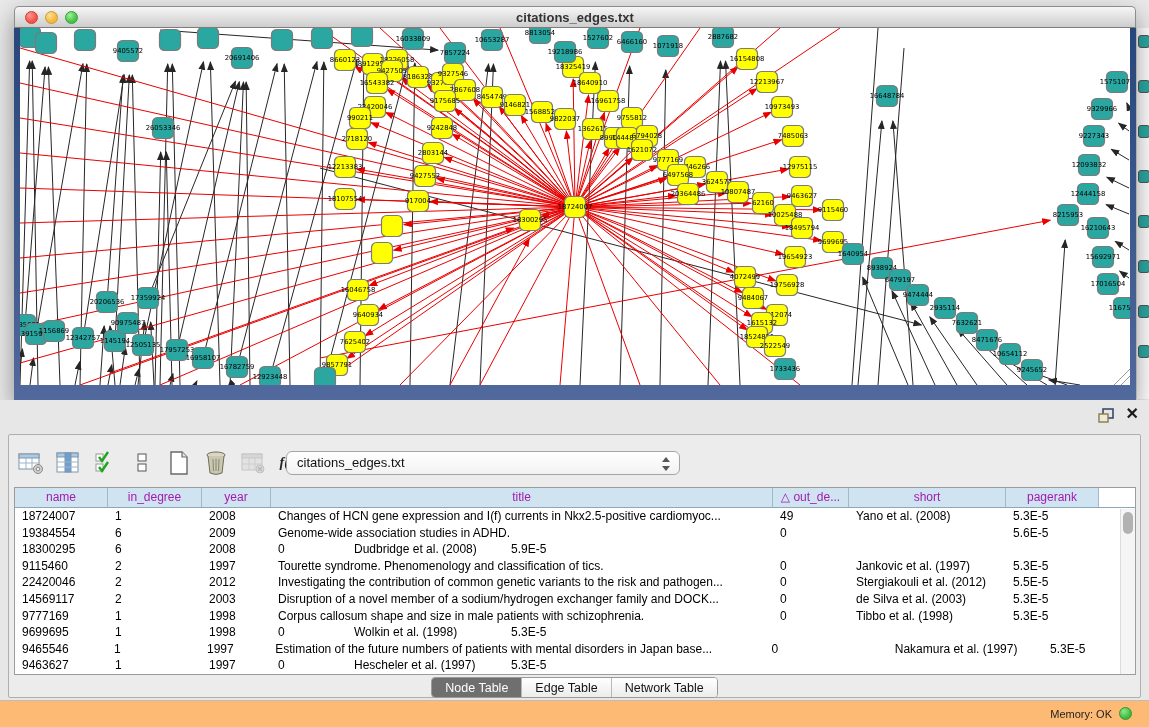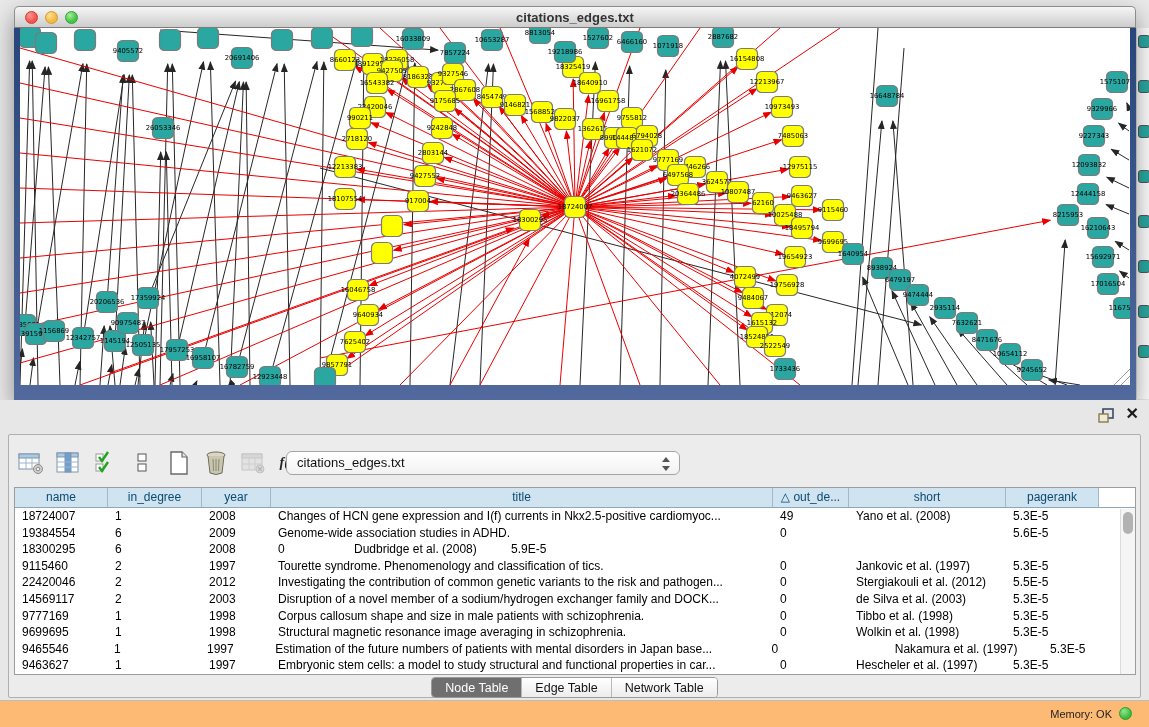--- a/index.html
+++ b/index.html
@@ -41,21 +41,21 @@
 
   .dropdown { position:absolute; left:277px; top:16px; width:394px; height:24px; background:linear-gradient(#ffffff,#f2f2f2); border:1px solid #a5a5a5; border-radius:6px; font-size:13px; color:#111; line-height:22px; padding-left:10px; cursor:pointer; }
   .dd-arrows { position:absolute; right:8px; top:3px; width:9px; height:18px; }
   .dd-arrows b { position:absolute; left:0; width:0; height:0; border-left:4.5px solid transparent; border-right:4.5px solid transparent; }
   .dd-arrows .up { top:2px; border-bottom:5px solid #555; }
   .dd-arrows .dn { bottom:2px; border-top:5px solid #555; }
 
   
   .table-wrap { position:absolute; left:5px; top:52px; width:1122px; height:188px; background:#fff; border:1px solid #9c9c9c; }
   .thead { display:flex; height:20px; border-bottom:1px solid #8ea8ba; background:#fff; }
-  .th { background:#cfe3f1; border-right:1px solid #9fbacc; font-size:12px; color:#0c4a6e; text-align:center; line-height:19px; overflow:hidden; white-space:nowrap; }
+  .th { background:#cfe3f1; border-right:1px solid #9fbacc; font-size:12px; color:#a21caf; text-align:center; line-height:19px; overflow:hidden; white-space:nowrap; }
   .th.filler { background:#fff; border-right:none; flex:1; }
   .tbody { position:relative; }
   .tr { display:flex; height:16.6px; }
   .td { font-size:12px; color:#000; line-height:16.6px; padding-left:7px; overflow:hidden; white-space:nowrap; }
   .vscroll { position:absolute; right:0; top:0; bottom:0; width:15px; background:#f5f5f5; border-left:1px solid #dcdcdc; }
   .vthumb { position:absolute; left:2px; top:3px; width:10px; height:22px; background:#b2b2b2; border-radius:6px; }
 
   
   .tabs-row { position:absolute; left:0; right:0; top:242px; text-align:center; }
   .tabs { display:inline-flex; height:21px; border:1px solid #9a9a9a; border-radius:4px; overflow:hidden; background:#fff; }
@@ -672,39 +672,37 @@
             <div class="td" style="width: 69px;">1998</div>
             <div class="td" style="width: 502px;">Corpus callosum shape and size in male patients with schizophrenia.</div>
             <div class="td" style="width: 76px;">0</div>
             <div class="td" style="width: 157px;">Tibbo et al. (1998)</div>
             <div class="td" style="width: 93px;">5.3E-5</div>
           </div>
           <div class="tr">
             <div class="td" style="width: 93px;">9699695</div>
             <div class="td" style="width: 94px;">1</div>
             <div class="td" style="width: 69px;">1998</div>
-            <div class="td" style="width: 502px;">Structural magnetic resonance image averaging in schizophrenia.</div>
             <div class="td" style="width: 76px;">0</div>
             <div class="td" style="width: 157px;">Wolkin et al. (1998)</div>
             <div class="td" style="width: 93px;">5.3E-5</div>
           </div>
           <div class="tr">
             <div class="td" style="width: 93px;">9465546</div>
             <div class="td" style="width: 94px;">1</div>
             <div class="td" style="width: 69px;">1997</div>
             <div class="td" style="width: 502px;">Estimation of the future numbers of patients with mental disorders in Japan base...</div>
             <div class="td" style="width: 76px;">0</div>
             <div class="td" style="width: 157px; margin-left: 48px;">Nakamura et al. (1997)</div>
             <div class="td" style="width: 93px;">5.3E-5</div>
           </div>
           <div class="tr">
             <div class="td" style="width: 93px;">9463627</div>
             <div class="td" style="width: 94px;">1</div>
             <div class="td" style="width: 69px;">1997</div>
-            <div class="td" style="width: 502px;">Embryonic stem cells: a model to study structural and functional properties in car...</div>
             <div class="td" style="width: 76px;">0</div>
             <div class="td" style="width: 157px;">Hescheler et al. (1997)</div>
             <div class="td" style="width: 93px;">5.3E-5</div>
           </div>
         </div>
       <div class="vscroll" style="top:21px;">
         <div class="vthumb"></div>
       </div>
     </div>
 

